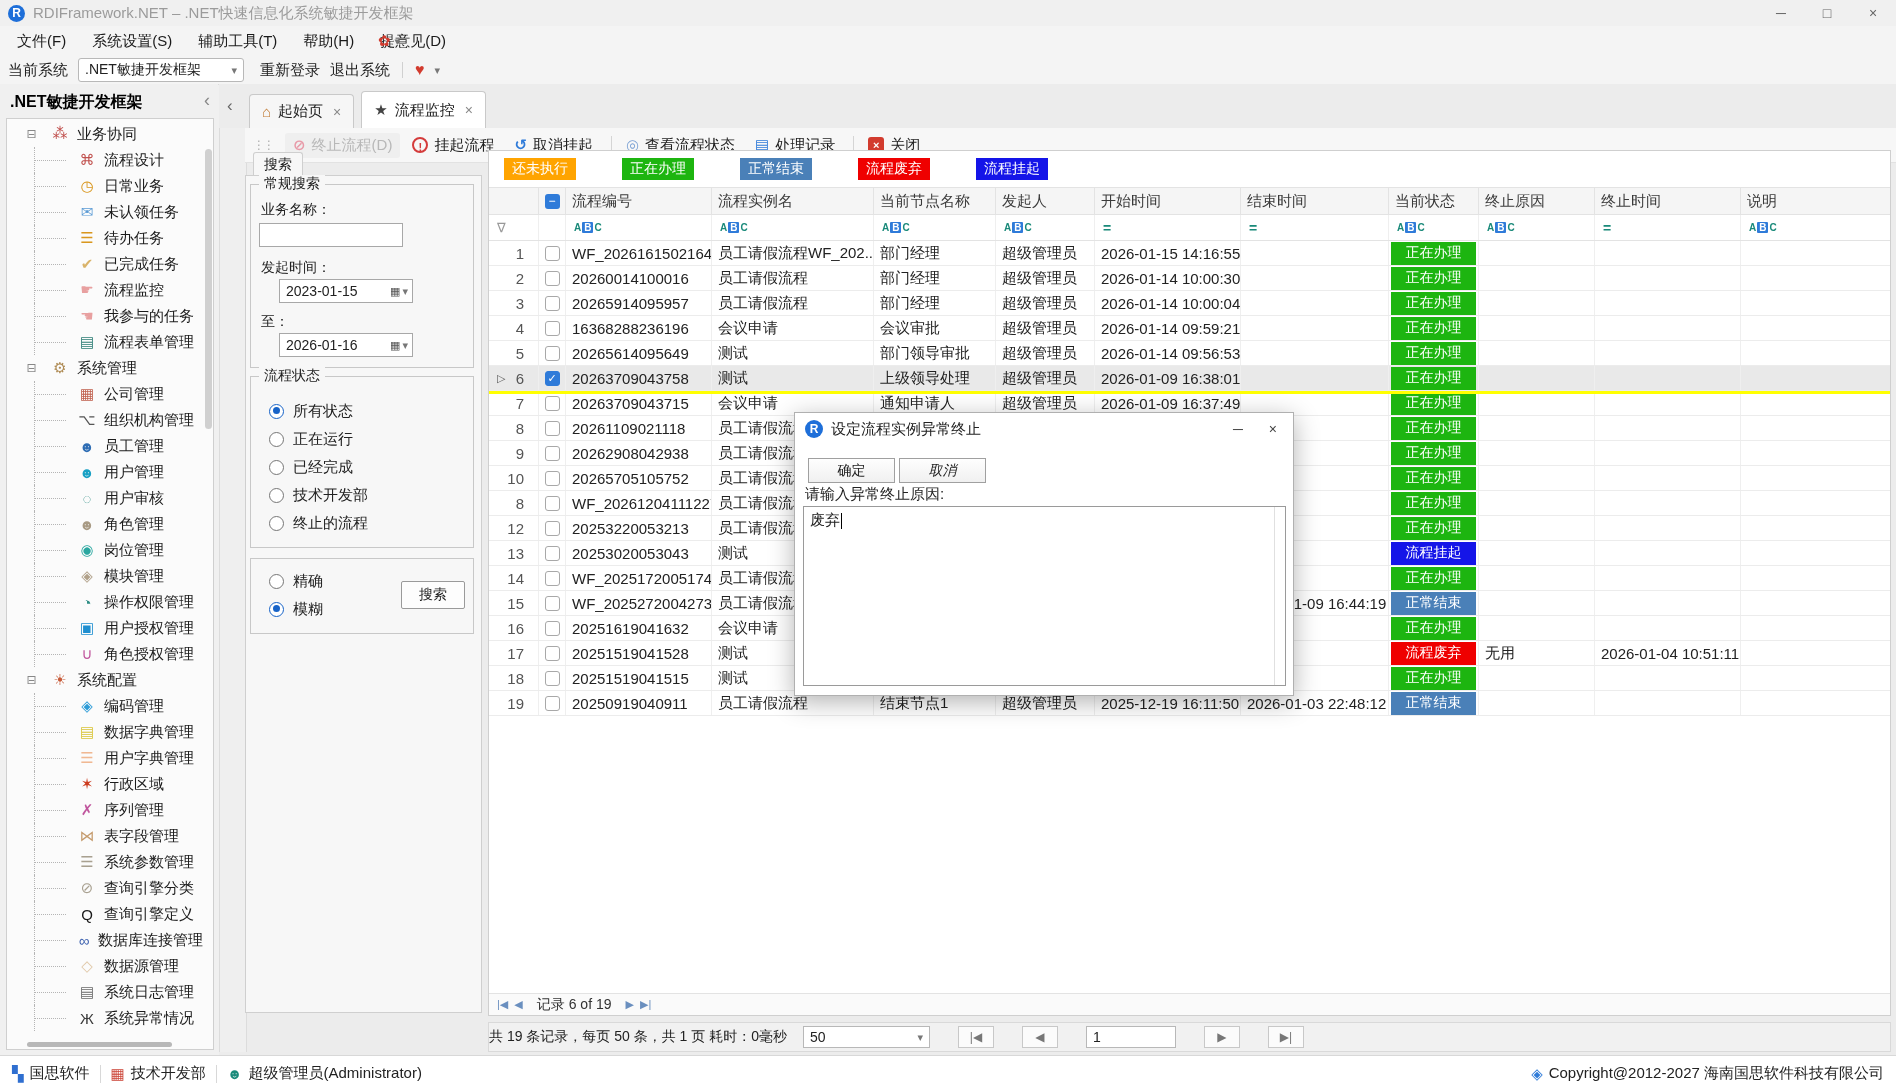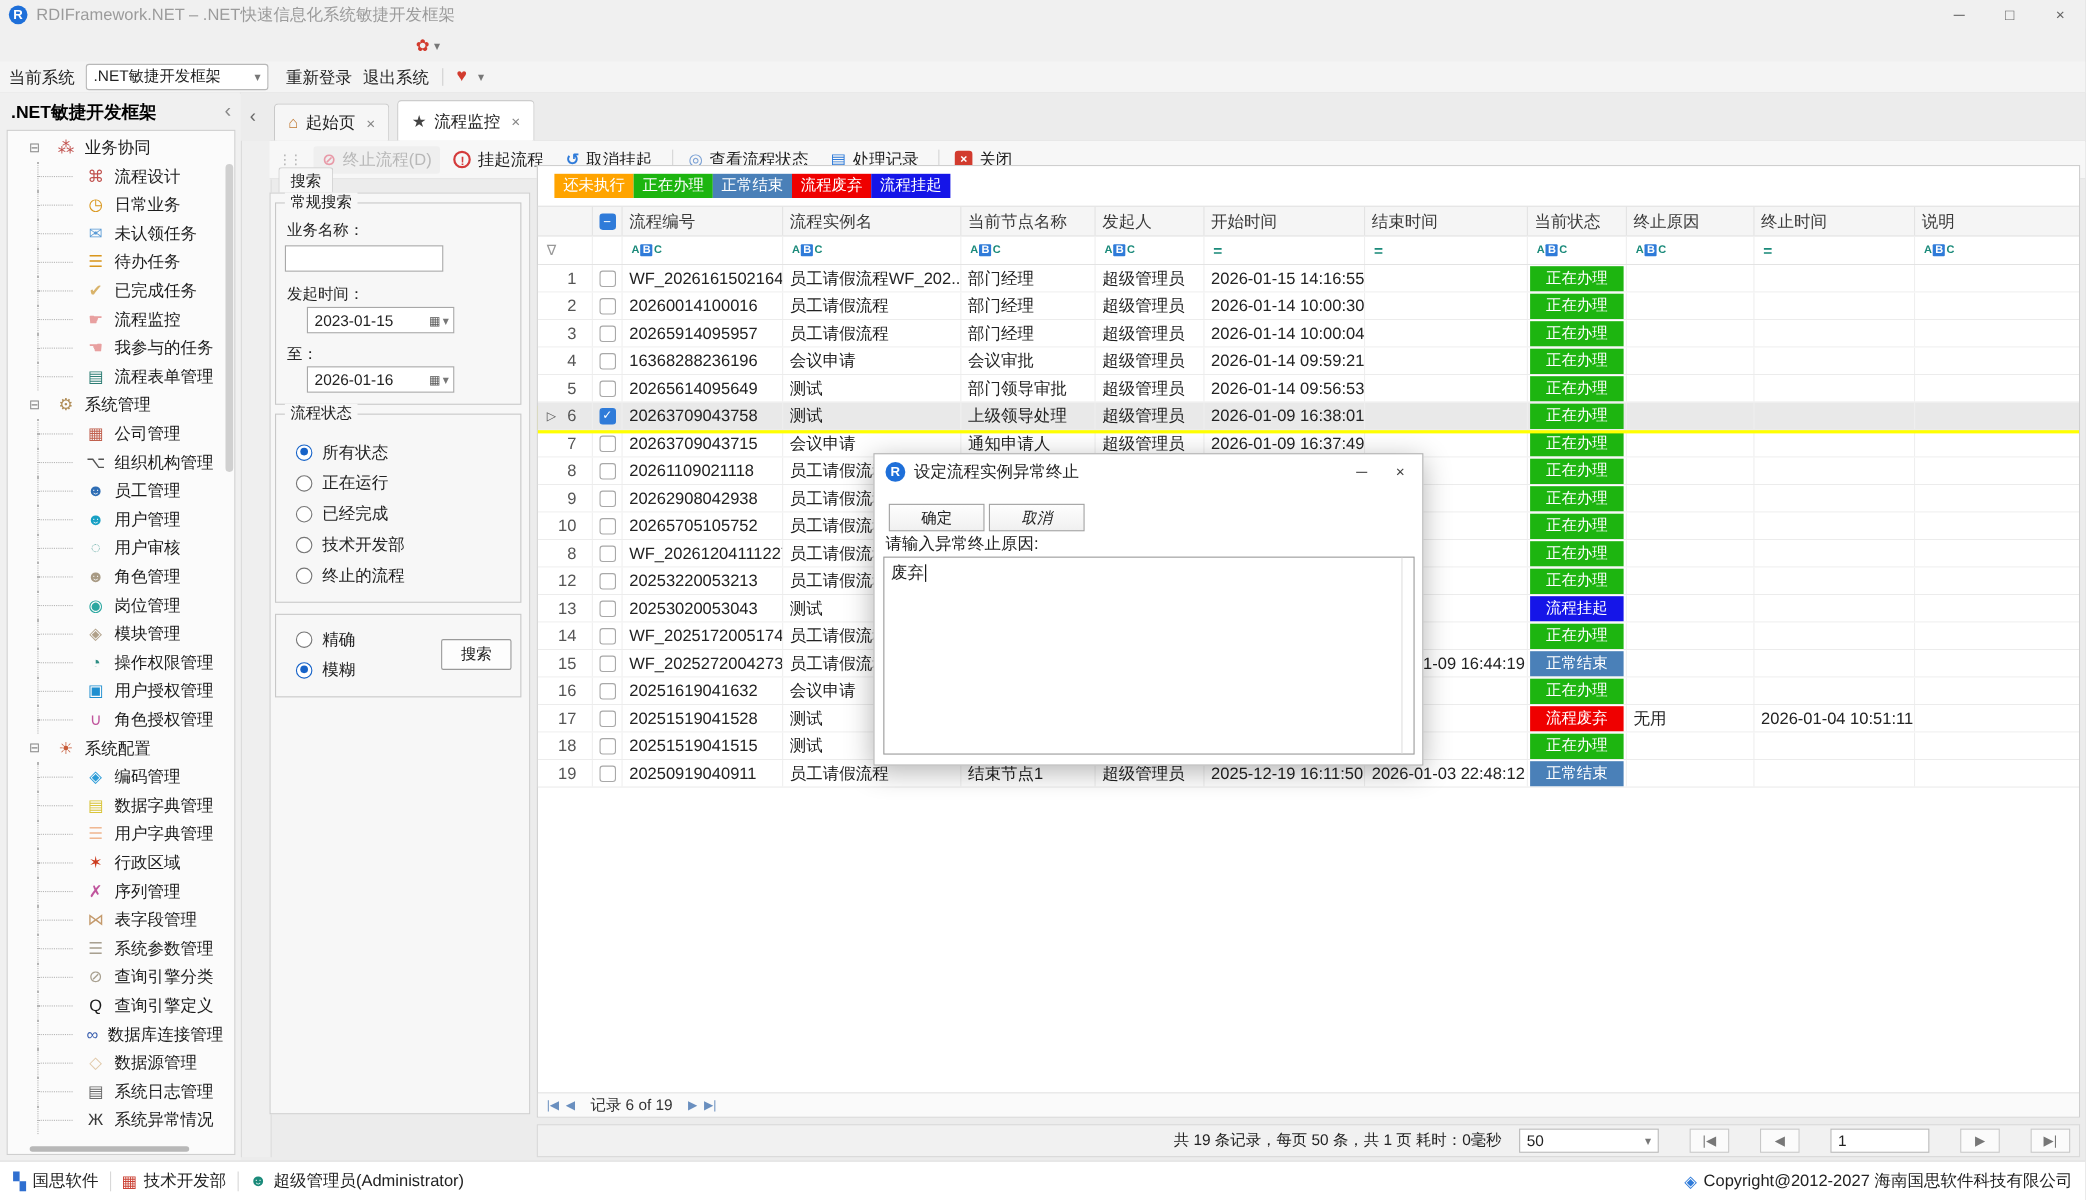--- a/index.html
+++ b/index.html
@@ -84,21 +84,21 @@
   .dinput .cal{color:#555;font-size:11px;}
   .dinput .caret{margin:0 4px 0 2px;}
   .radio{display:flex;align-items:center;gap:9px;height:28px;}
   .rdot{width:15px;height:15px;border:1.5px solid #767676;border-radius:50%;background:#fff;box-sizing:border-box;position:relative;}
   .radio[data-on="true"] .rdot{border-color:#1763c8;}
   .radio[data-on="true"] .rdot::after{content:"";position:absolute;left:2.5px;top:2.5px;width:7px;height:7px;border-radius:50%;background:#1763c8;}
   .sbtn{position:absolute;width:62px;height:26px;background:#fdfdfd;border:1px solid #9a9a9a;border-radius:2px;
         display:flex;align-items:center;justify-content:center;font-size:14px;}
   
   .tablepanel{position:absolute;left:269px;top:66px;width:1403px;height:866px;background:#fff;border:1px solid #cfcfcf;box-sizing:border-box;}
-  .legendrow{height:36px;display:flex;align-items:center;padding-left:15px;}
+  .legendrow{height:36px;display:flex;align-items:center;padding-left:15px;gap:46px;}
   .lbadge{min-width:66px;height:22px;color:#fff;font-size:14px;display:flex;align-items:center;justify-content:center;padding:0 3px;}
   .ghead{height:26px;background:#f5f5f5;border-top:1px solid #e3e3e3;border-bottom:1px solid #e3e3e3;display:flex;}
   .th{display:flex;align-items:center;padding-left:6px;color:#3a3a3a;border-right:1px solid #e3e3e3;box-sizing:border-box;overflow:hidden;white-space:nowrap;}
   .hcb{display:none;width:15px;height:15px;background:#2f7bd9;border-radius:3px;color:#fff;font-size:12px;line-height:15px;text-align:center;}
   .th[data-t="check"] .hcb{display:block;margin:0 auto;}
   .th[data-t="check"]{justify-content:center;padding-left:0;}
   .filterrow{height:25px;border-bottom:1px solid #e3e3e3;display:flex;}
   .fc{display:flex;align-items:center;padding-left:8px;border-right:1px solid #efefef;box-sizing:border-box;gap:1px;}
   .fc .f-funnel{display:none;color:#999;font-size:13px;}
   .fc[data-f="funnel"] .f-funnel{display:block;}
@@ -125,21 +125,21 @@
       color:#fff;font-size:11px;line-height:13px;text-align:center;}
   .cb[data-on="true"]{background:#2f7bd9;border-color:#2f7bd9;}
   .cb[data-on="true"]::after{content:"✓";}
   .badge{flex:1;height:23px;display:flex;align-items:center;justify-content:center;color:#fff;font-size:14px;}
   .navrow{position:absolute;left:0;right:0;bottom:0;height:21px;background:#fafafa;border-top:1px solid #e3e3e3;
           display:flex;align-items:center;padding-left:8px;gap:6px;font-size:13px;}
   .navbtn{color:#6a8fbf;font-size:11px;}
   .navtext{color:#333;margin:0 8px;font-size:14px;}
   
   .pagebar{position:absolute;left:269px;top:938px;width:1403px;height:30px;background:#f1f1f1;border:1px solid #d9d9d9;
-           box-sizing:border-box;display:flex;align-items:center;justify-content:flex-end;padding-right:8px;font-size:14px;}
+           box-sizing:border-box;display:flex;align-items:center;padding-right:8px;font-size:14px;}
   .pb-summary{color:#222;}
   .pb-select{width:127px;height:22px;background:#fff;border:1px solid #b8b8b8;display:flex;align-items:center;
              justify-content:space-between;padding:0 6px;margin-left:16px;box-sizing:border-box;}
   .pb-btn{width:36px;height:22px;background:#fbfbfb;border:1px solid #c8c8c8;display:flex;align-items:center;
           justify-content:center;color:#777;font-size:12px;margin-left:28px;box-sizing:border-box;}
   .pb-input{width:90px;height:22px;background:#fff;border:1px solid #b8b8b8;margin-left:28px;padding-left:6px;
             display:flex;align-items:center;box-sizing:border-box;}
   
   .dialog{position:absolute;left:794px;top:412px;width:500px;height:284px;background:#fff;border:1px solid #b0b0b0;
           box-shadow:0 6px 24px rgba(0,0,0,.3);z-index:50;box-sizing:border-box;}
@@ -167,20 +167,28 @@
   <div class="titlebar">
     <div class="applogo">R</div>
     <div class="apptitle">RDIFramework.NET – .NET快速信息化系统敏捷开发框架</div>
     <div class="wincontrols">
       <div class="winbtn">─</div>
       <div class="winbtn">□</div>
       <div class="winbtn">×</div>
     </div>
   </div>
 
+  <div class="menubar">
+
+  <div class="menuitem">文件(F)</div>
+      <div class="menuitem">系统设置(S)</div>
+      <div class="menuitem">辅助工具(T)</div>
+      <div class="menuitem">帮助(H)</div>
+      <div class="menuitem">提意见(D)</div>
+    </div>
   <div class="menu-plugin" style="position:absolute;top:26px;left:372px;height:30px;">
     <span class="plugin-glyph">✿</span>
     <span class="caret">▾</span>
   </div>
 
   <div class="sysbar">
     <span>当前系统</span>
     <div class="sysselect">
       <span>.NET敏捷开发框架</span>
       <span class="caret">▾</span>

